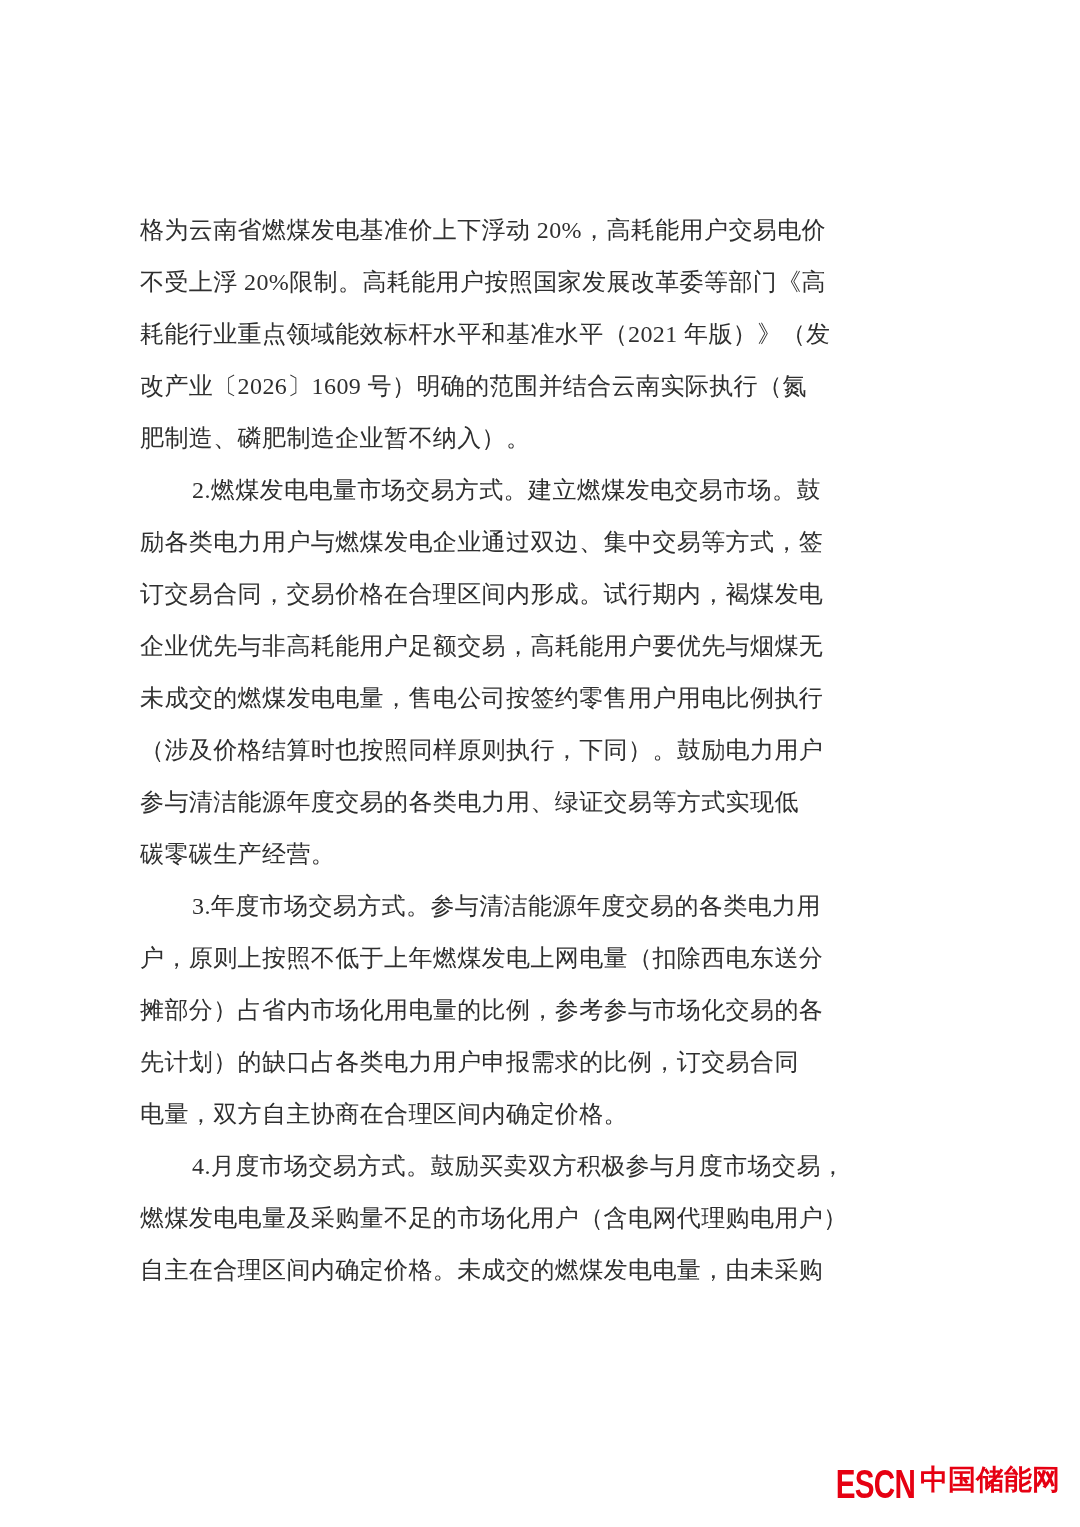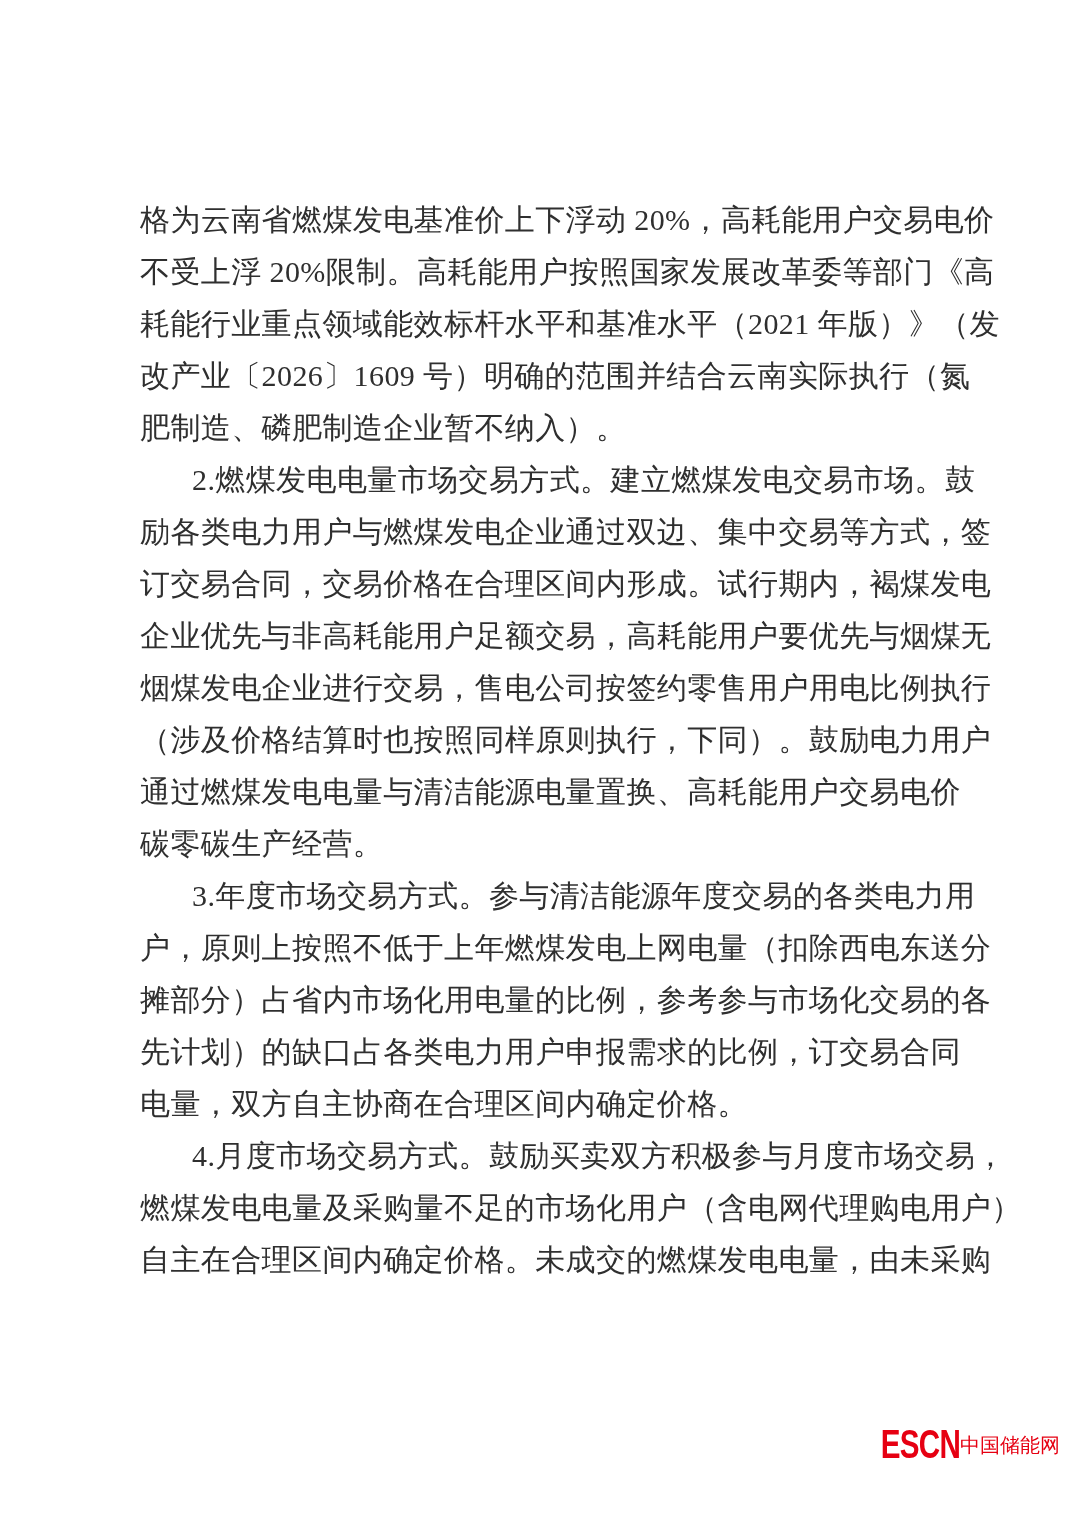--- a/index.html
+++ b/index.html
@@ -11,61 +11,62 @@
     position: relative;
     width: 1080px;
     height: 1527px;
     background: #ffffff;
     overflow: hidden;
     font-family: "Liberation Serif", "DejaVu Serif", serif;
   }
   .textblock {
     position: absolute;
     left: 140px;
-    top: 194px;
+    top: 204px;
     width: 812px;
-    font-size: 30px;
+    font-size: 24px;
     color: #2f2f2f;
   }
   .para {
     margin: 0;
     padding: 0;
   }
   .line {
     height: 52px;
     line-height: 52px;
     white-space: nowrap;
     letter-spacing: 0.4px;
   }
   .line.indent {
     text-indent: 52px;
   }
   .logo {
     position: absolute;
-    top: 1424px;
+    top: 1464px;
     right: 20px;
     display: flex;
-    align-items: center;
+    align-items: flex-start;
+    gap: 5px;
     color: #e60012;
     line-height: 1;
   }
   .logo-latin {
     display: inline-block;
     font-family: "Liberation Sans", "DejaVu Sans", sans-serif;
     font-weight: 800;
     font-size: 40px;
     letter-spacing: -1px;
     transform: scaleX(0.74);
     transform-origin: right center;
   }
   .logo-cn {
     display: inline-block;
     font-family: "Liberation Sans", "DejaVu Sans", sans-serif;
-    font-weight: 400;
-    font-size: 20px;
+    font-weight: 700;
+    font-size: 28px;
     letter-spacing: 0px;
     padding-top: 2px;
   }
 </style>
 </head>
 <body>
 
 <div class="page">
 
   <div class="textblock">
@@ -76,23 +77,23 @@
       <div class="line">耗能行业重点领域能效标杆水平和基准水平（2021 年版）》（发</div>
       <div class="line">改产业〔2026〕1609 号）明确的范围并结合云南实际执行（氮</div>
       <div class="line">肥制造、磷肥制造企业暂不纳入）。</div>
     </div>
 
     <div class="para">
       <div class="line indent">2.燃煤发电电量市场交易方式。建立燃煤发电交易市场。鼓</div>
       <div class="line">励各类电力用户与燃煤发电企业通过双边、集中交易等方式，签</div>
       <div class="line">订交易合同，交易价格在合理区间内形成。试行期内，褐煤发电</div>
       <div class="line">企业优先与非高耗能用户足额交易，高耗能用户要优先与烟煤无</div>
-      <div class="line">烟煤发电企业进行交易，售电公司按签约零售用户用电比例执行</div>
+      <div class="line">未成交的燃煤发电电量，售电公司按签约零售用户用电比例执行</div>
       <div class="line">（涉及价格结算时也按照同样原则执行，下同）。鼓励电力用户</div>
-      <div class="line">通过燃煤发电电量与清洁能源电量置换、高耗能用户交易电价</div>
+      <div class="line">参与清洁能源年度交易的各类电力用、绿证交易等方式实现低</div>
       <div class="line">碳零碳生产经营。</div>
     </div>
 
     <div class="para">
       <div class="line indent">3.年度市场交易方式。参与清洁能源年度交易的各类电力用</div>
       <div class="line">户，原则上按照不低于上年燃煤发电上网电量（扣除西电东送分</div>
       <div class="line">摊部分）占省内市场化用电量的比例，参考参与市场化交易的各</div>
       <div class="line">先计划）的缺口占各类电力用户申报需求的比例，订交易合同</div>
       <div class="line">电量，双方自主协商在合理区间内确定价格。</div>
     </div>

